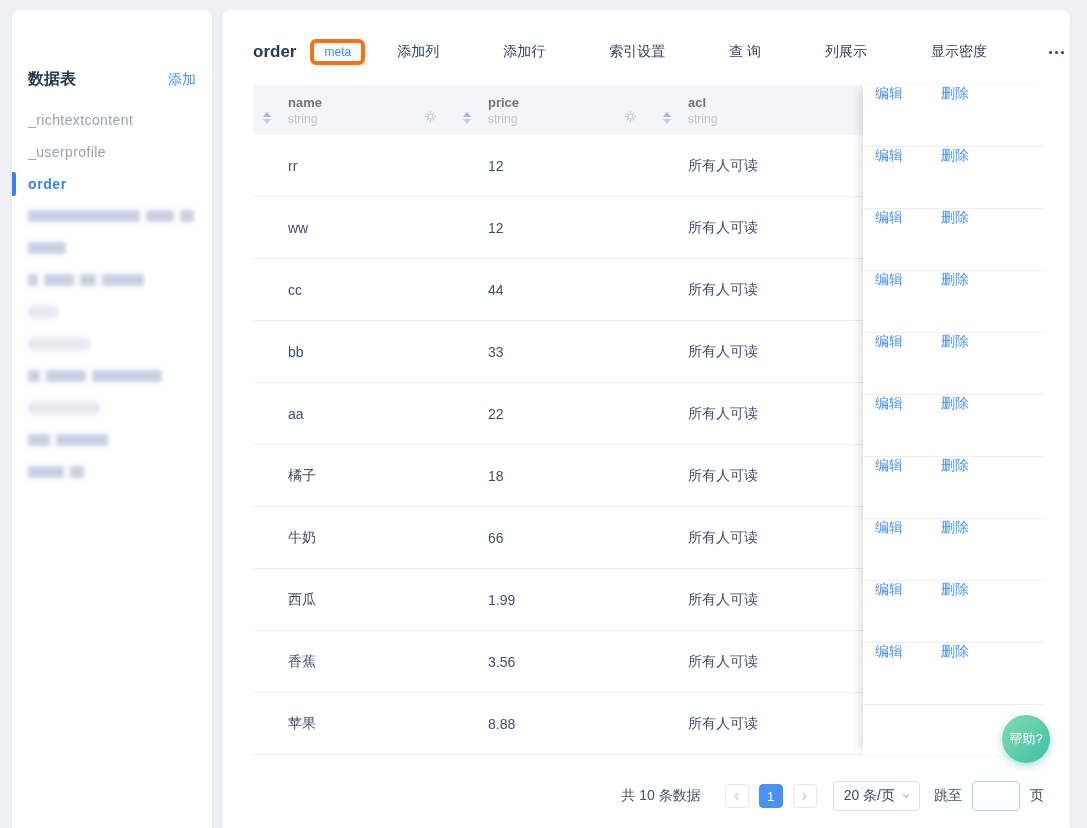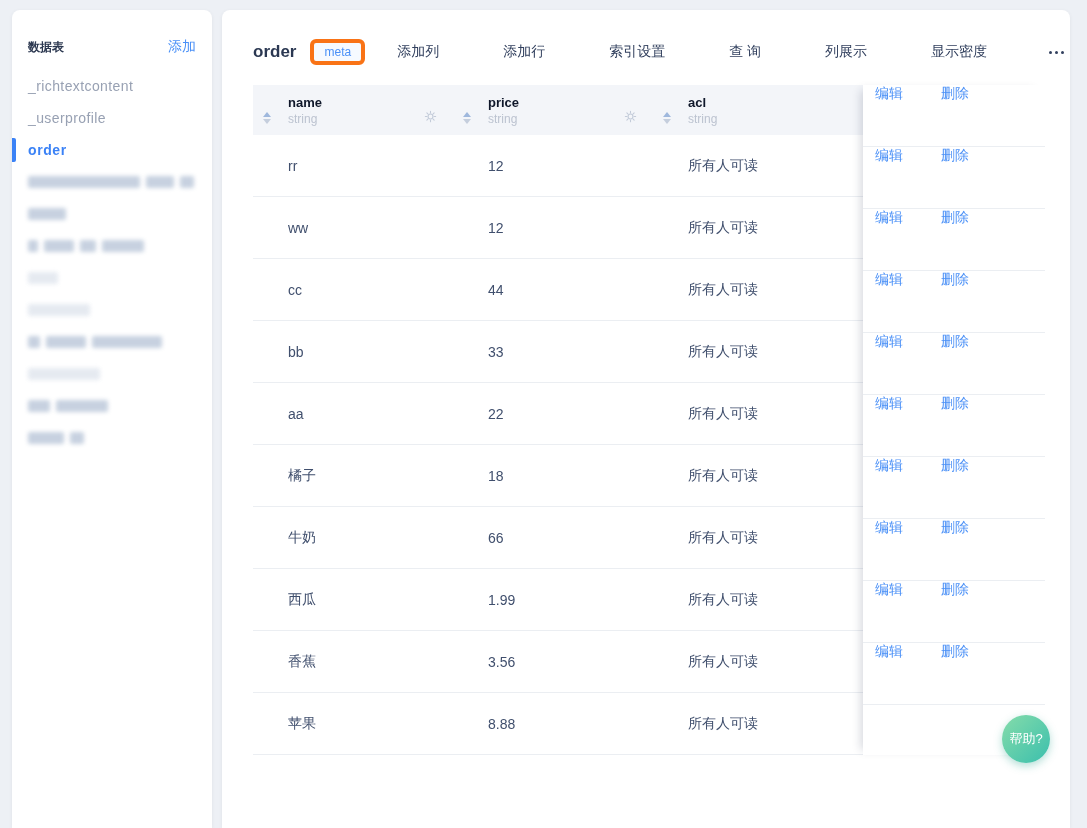--- a/index.html
+++ b/index.html
@@ -10,21 +10,21 @@
     font-family: "Liberation Sans", "DejaVu Sans", sans-serif;
     color: #42506e;
     overflow: hidden;
   }
   .card { position:absolute; background:#fff; border-radius:8px 8px 0 0;
           box-shadow:0 1px 4px rgba(0,21,41,0.06); }
 
   
   .sidebar { left:12px; top:10px; width:200px; height:818px; }
   .sb-header { display:flex; align-items:baseline; padding:28px 16px 0 16px; }
-  .sb-title { font-size:12px; font-weight:bold; color:#2c3850; }
+  .sb-title { font-size:16px; font-weight:bold; color:#2c3850;margin-top:31px; }
   .sb-add { margin-left:auto; font-size:14px; color:#4a90f7; cursor:pointer; }
   .sb-search { margin:20px 16px 0 16px; }
   .sb-search input { width:100%; height:32px; border:1px solid #d9dfe9; border-radius:4px;
     padding:0 10px; font-size:13px; color:#45506b; outline:none;
     font-family:"Liberation Sans","DejaVu Sans",sans-serif; }
   .sb-search input::placeholder { color:#c4cbd8; }
   .sb-list { margin-top:14px; }
   .sb-item { position:relative; height:32px; display:flex; align-items:center;
     padding-left:16px; font-size:14px; color:#98a1b3; letter-spacing:0.4px; cursor:pointer; }
   .sb-item.active { color:#3b82f6; font-weight:bold; letter-spacing:0.6px; }
@@ -46,21 +46,21 @@
   .tb-btn { font-size:14px; color:#32405e; margin-left:32px; cursor:pointer; white-space:nowrap; }
   .tb-icon { margin-left:20px; display:flex; align-items:center; cursor:pointer; }
   .tb-icon.first { margin-left:30px; }
   .dots { display:flex; gap:3px; }
   .dots i { width:3px; height:3px; border-radius:50%; background:#32405e; }
 
   
   .table-wrap { position:absolute; left:31px; top:75px; width:792px; height:670px; }
   .t-header { display:flex; height:50px; background:#f3f5f9; }
   .th-cell { position:relative; padding:9px 12px 0 35px; }
-  .th-cell .t-title { font-size:13px; font-weight:bold; color:#0f172a; line-height:17px; }
+  .th-cell .t-title { font-size:13px; font-weight:bold; color:#737373; line-height:17px; }
   .th-cell .t-type { font-size:12px; color:#bcc3d0; line-height:16px; }
   .w-name { width:200px; } .w-price { width:200px; } .w-acl { width:210px; } .w-fill { width:182px; }
   .sorter { position:absolute; left:10px; bottom:11px; display:flex; flex-direction:column; align-items:center; cursor:pointer; }
   .caret-up { width:0; height:0; border-left:4px solid transparent; border-right:4px solid transparent;
     border-bottom:5px solid #9fb8dd; }
   .caret-down { width:0; height:0; border-left:4px solid transparent; border-right:4px solid transparent;
     border-top:5px solid #c5cedd; margin-top:2px; }
   .gear { position:absolute; right:16px; bottom:12px; cursor:pointer; display:flex; }
   .t-row { display:flex; align-items:center; height:62px; border-bottom:1px solid #ebeef2; font-size:14px; color:#404f6d; }
   .t-cell { padding-left:35px; white-space:nowrap; overflow:hidden; }
@@ -313,15 +313,38 @@
     <div class="ops-row">
       <span class="link">编辑</span>
       <span class="link">删除</span>
     </div>
     <div class="ops-row">
       <span class="link">编辑</span>
       <span class="link">删除</span>
     </div>
   </div>
 
+  <div class="pagination">
+    <span class="pg-total">共 10 条数据</span>
+    <span class="pg-btn">
+      <svg width="11" height="11" viewBox="0 0 24 24" fill="none" stroke="#c6cdda" stroke-width="3" stroke-linecap="round" stroke-linejoin="round">
+          <polyline points="15 18 9 12 15 6"></polyline>
+        </svg>
+    </span>
+    <span class="pg-btn active">1</span>
+    <span class="pg-btn">
+      <svg width="11" height="11" viewBox="0 0 24 24" fill="none" stroke="#c6cdda" stroke-width="3" stroke-linecap="round" stroke-linejoin="round">
+          <polyline points="9 18 15 12 9 6"></polyline>
+        </svg>
+    </span>
+    <span class="pg-select">
+      <span>20 条/页</span>
+      <svg width="10" height="10" viewBox="0 0 24 24" fill="none" stroke="#b7c1d4" stroke-width="3" stroke-linecap="round" stroke-linejoin="round">
+          <polyline points="6 9 12 15 18 9"></polyline>
+        </svg>
+    </span>
+    <span class="pg-jump-label">跳至</span>
+    <input class="pg-input" type="text" value="" style="">
+    <span class="pg-unit">页</span>
+  </div>
 </div>
 
 <div class="help-fab">帮助?</div>
 
 </body></html>

